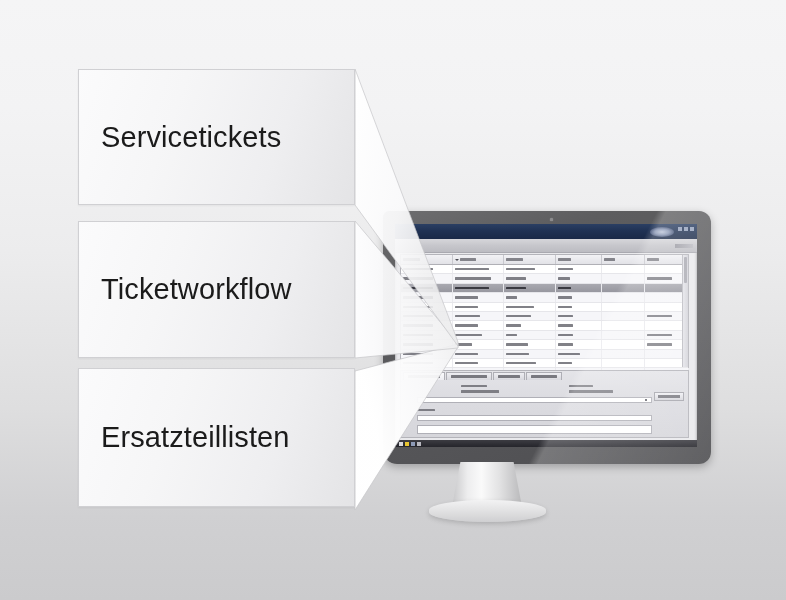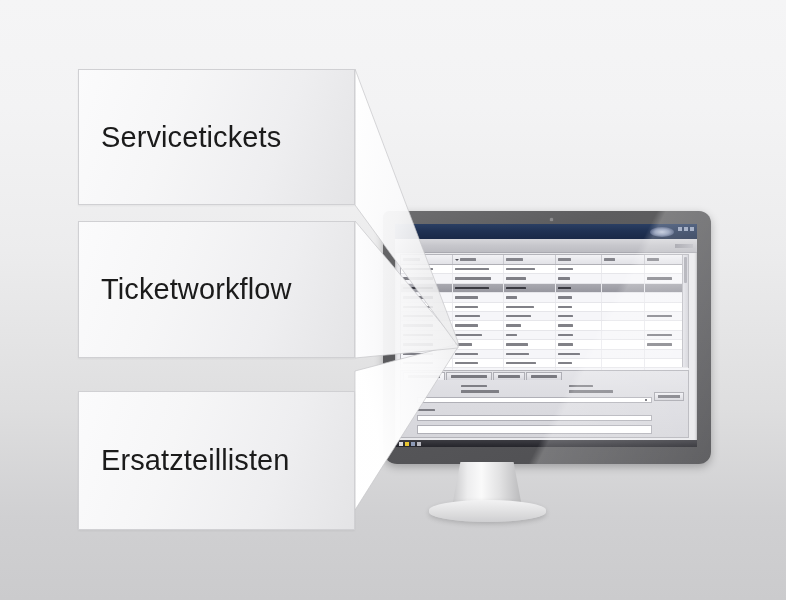--- a/index.html
+++ b/index.html
@@ -156,21 +156,21 @@
     display:flex;align-items:center;
     box-shadow:0 1px 2px rgba(0,0,0,.05);
   }
   .card .label{
     padding-left:22px;
     font-size:29px;font-weight:400;color:#1b1b1b;
     letter-spacing:.1px;white-space:nowrap;
   }
   #card-1{left:78px;top:69px;width:277px;height:136px;}
   #card-2{left:78px;top:221px;width:277px;height:137px;}
-  #card-3{left:78px;top:391px;width:277px;height:139px;}
+  #card-3{left:78px;top:368px;width:277px;height:139px;}
 </style>
 </head>
 <body>
 
 <div id="stage">
 
   <div id="monitor">
     <div class="bezel"></div>
     <div class="webcam"></div>
 

